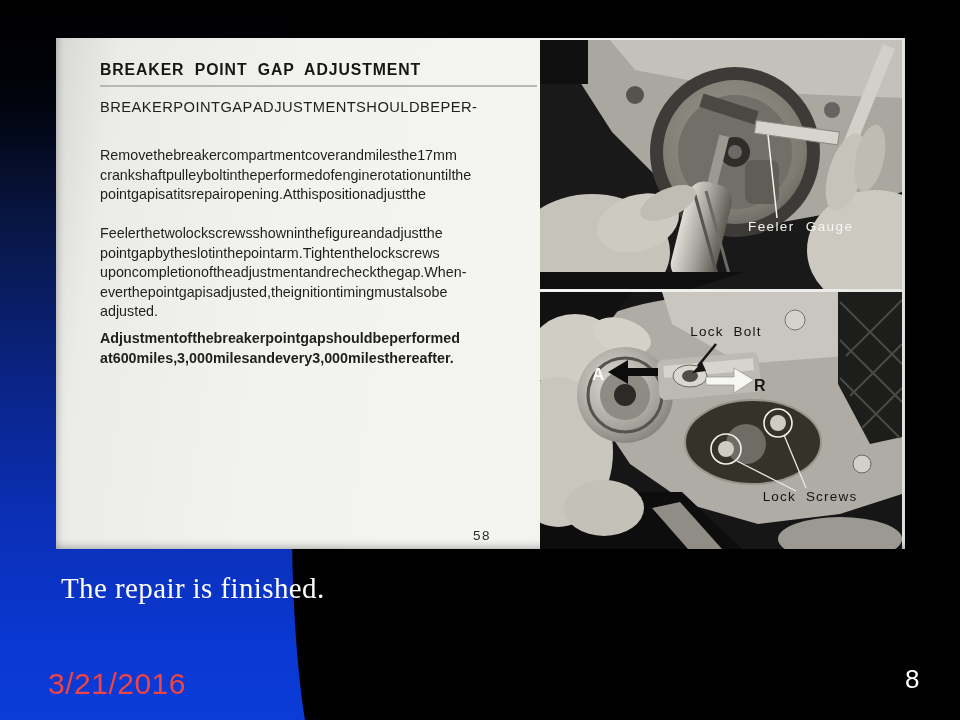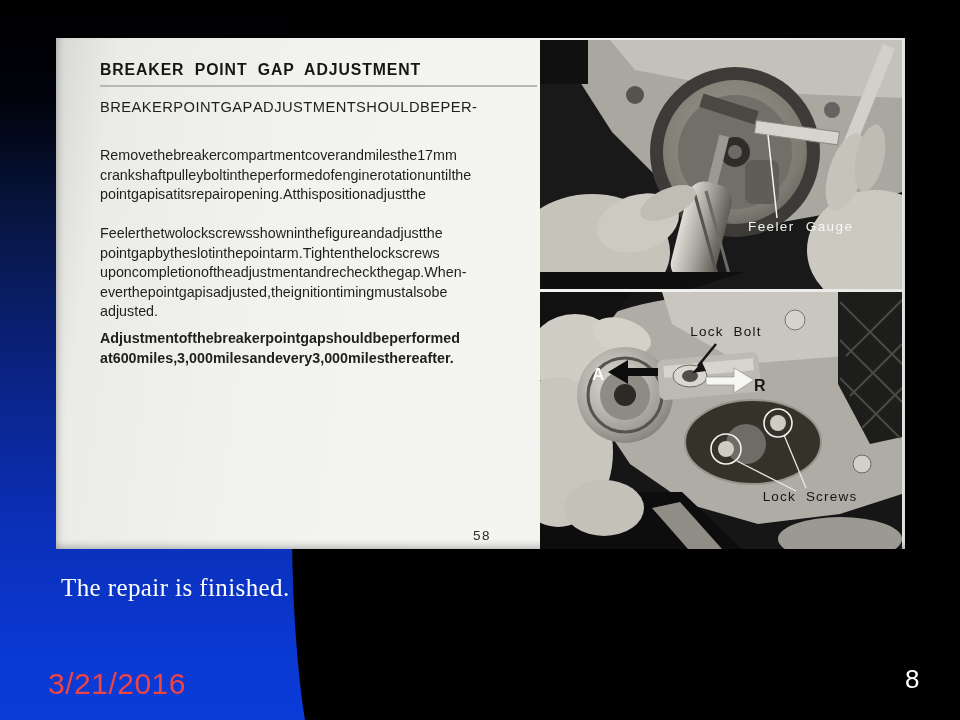--- a/index.html
+++ b/index.html
@@ -37,21 +37,21 @@
   .photo-top{left:540px;top:40px;}
   .photo-bottom{left:540px;top:292px;}
   .ph-label-w{fill:#f5f5f1;font-family:"Liberation Sans",sans-serif;font-size:13.5px;letter-spacing:1.4px;word-spacing:6px;}
   .ph-label-b{fill:#141414;font-family:"Liberation Sans",sans-serif;font-size:13.5px;letter-spacing:1.2px;word-spacing:5px;}
   .ph-letter-w{fill:#fafaf7;font-family:"Liberation Sans",sans-serif;font-size:17px;font-weight:bold;}
   .ph-letter-b{fill:#171717;font-family:"Liberation Sans",sans-serif;font-size:16px;font-weight:bold;}
 
   
   .caption{
     left:61px;top:570px;color:#ffffff;
-    font-family:"Liberation Serif",serif;font-size:25px;line-height:36px;
+    font-family:"Liberation Serif",serif;font-size:29px;line-height:36px;
     letter-spacing:.4px;white-space:pre;
   }
   .footer-date{left:48px;top:667px;color:#ef4444;font-size:30px;letter-spacing:.5px;white-space:pre;}
   .footer-num{left:905px;top:664px;color:#ffffff;font-size:26px;white-space:pre;}
 </style>
 </head>
 <body>
 
 <svg id="bg-svg" width="960" height="720" aria-hidden="true">
   <defs>

